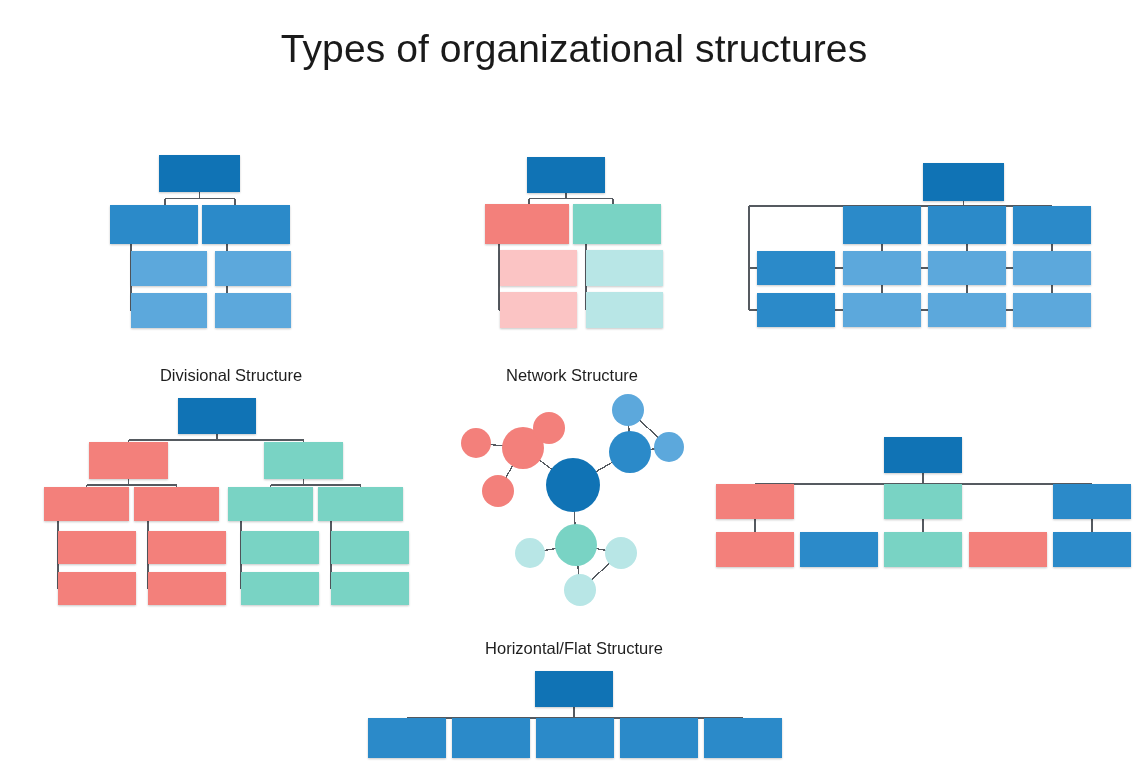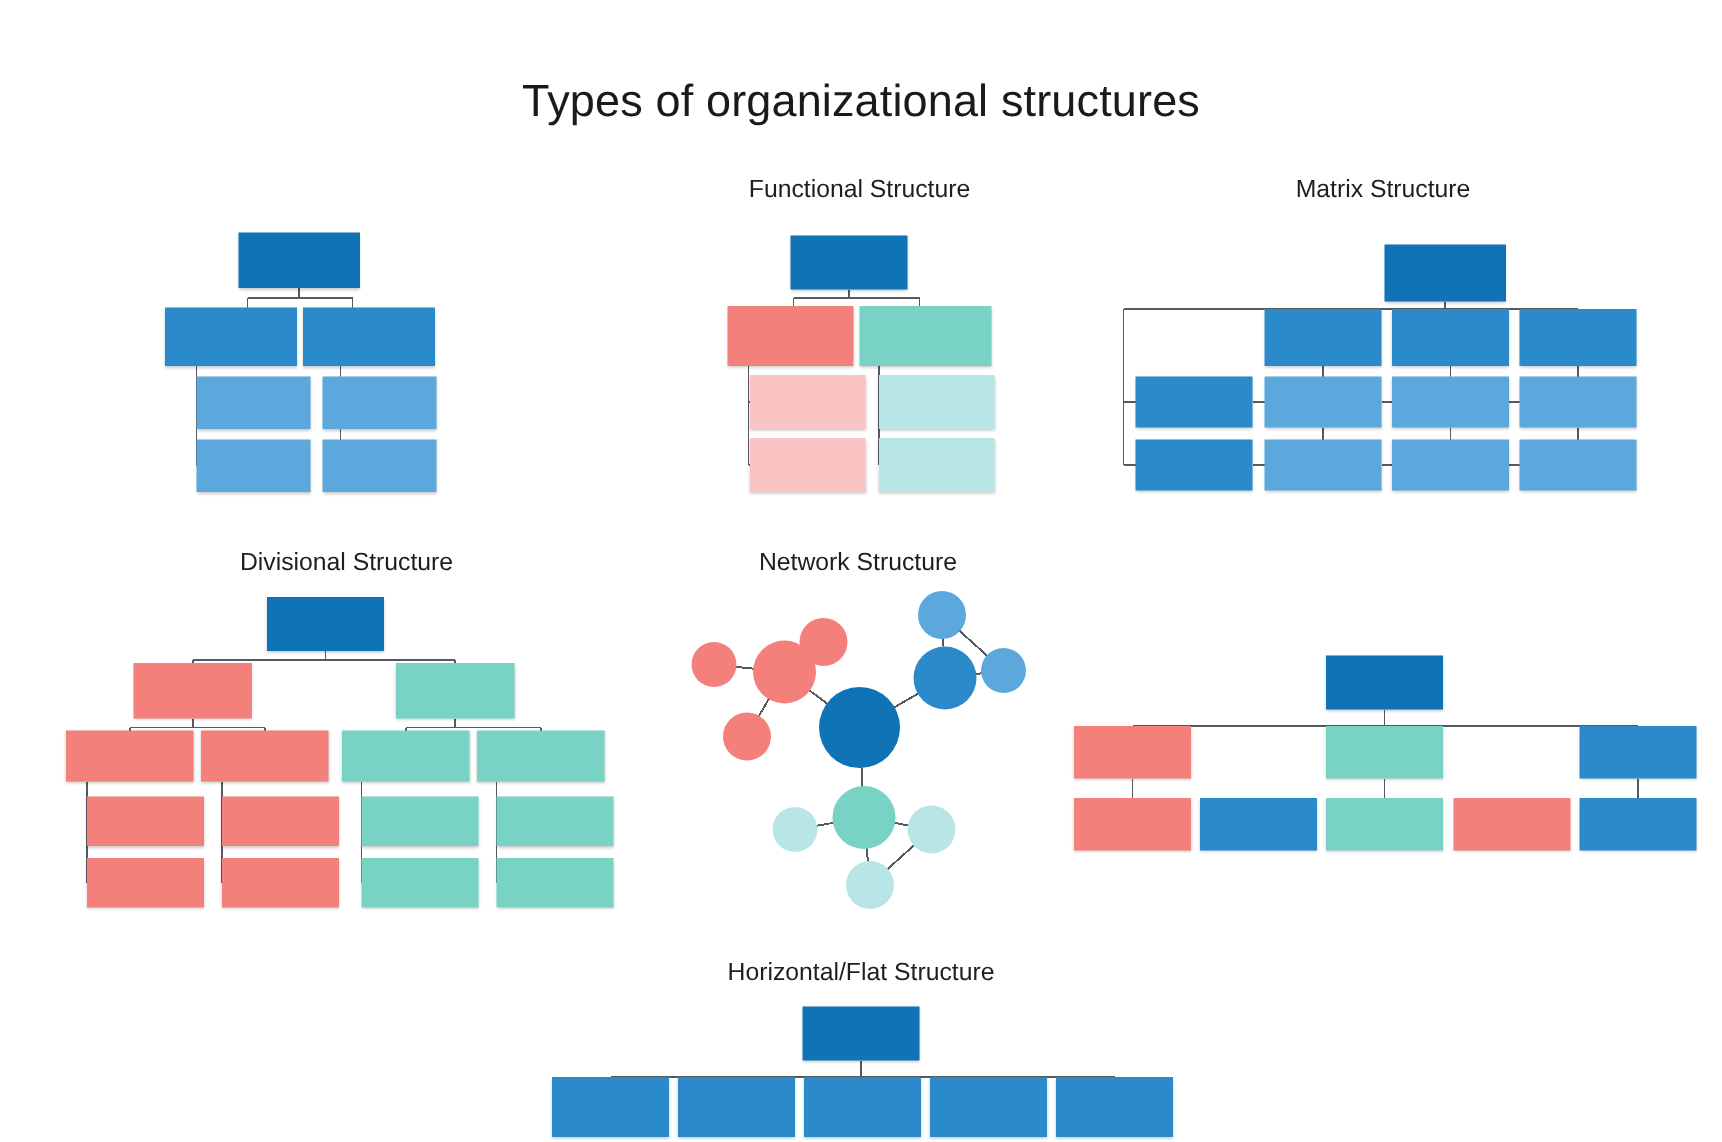--- a/index.html
+++ b/index.html
@@ -19,25 +19,24 @@
     position: relative;
     width: 1148px;
     height: 761px;
   }
   .main-title {
     position: absolute;
     left: 0;
     top: 27px;
     width: 1148px;
     text-align: center;
-    font-size: 30px;
+    font-size: 39px;
     font-weight: 400;
     color: #1a1a1a;
     letter-spacing: 0.1px;
-    margin-top: 24px;
   }
   .panel-title {
     position: absolute;
     text-align: center;
     font-size: 16.5px;
     font-weight: 400;
     color: #1e1e1e;
     white-space: nowrap;
   }
   .svg-layer {
@@ -54,22 +53,20 @@
     box-shadow: 0 1px 2px rgba(0,0,0,0.22);
   }
 </style>
 </head>
 <body>
 
 <div id="canvas">
 
   <div class="main-title">Types of organizational structures</div>
 
-  <div class="panel-title" id="t-functional" style="left: 373px; top: 117px; width: 400px;">Functional Structure</div>
-  <div class="panel-title" id="t-matrix" style="left: 722px; top: 117px; width: 400px;">Matrix Structure</div>
   <div class="panel-title" id="t-divisional" style="left: 31px; top: 366px; width: 400px;">Divisional Structure</div>
   <div class="panel-title" id="t-network" style="left: 372px; top: 366px; width: 400px;">Network Structure</div>
   <div class="panel-title" id="t-horizontal_flat" style="left: 374px; top: 639px; width: 400px;">Horizontal/Flat Structure</div>
 
   <svg class="svg-layer" id="connectors" width="1148" height="761">
       <line x1="199.5" y1="192" x2="199.5" y2="198.5" stroke="#555a60" stroke-width="1.3" shape-rendering="crispEdges"></line>
       <line x1="165" y1="198.5" x2="235" y2="198.5" stroke="#555a60" stroke-width="1.3" shape-rendering="crispEdges"></line>
       <line x1="165" y1="198.5" x2="165" y2="205" stroke="#555a60" stroke-width="1.3" shape-rendering="crispEdges"></line>
       <line x1="235" y1="198.5" x2="235" y2="205" stroke="#555a60" stroke-width="1.3" shape-rendering="crispEdges"></line>
       <line x1="131" y1="244" x2="131" y2="310.5" stroke="#555a60" stroke-width="1.3" shape-rendering="crispEdges"></line>

